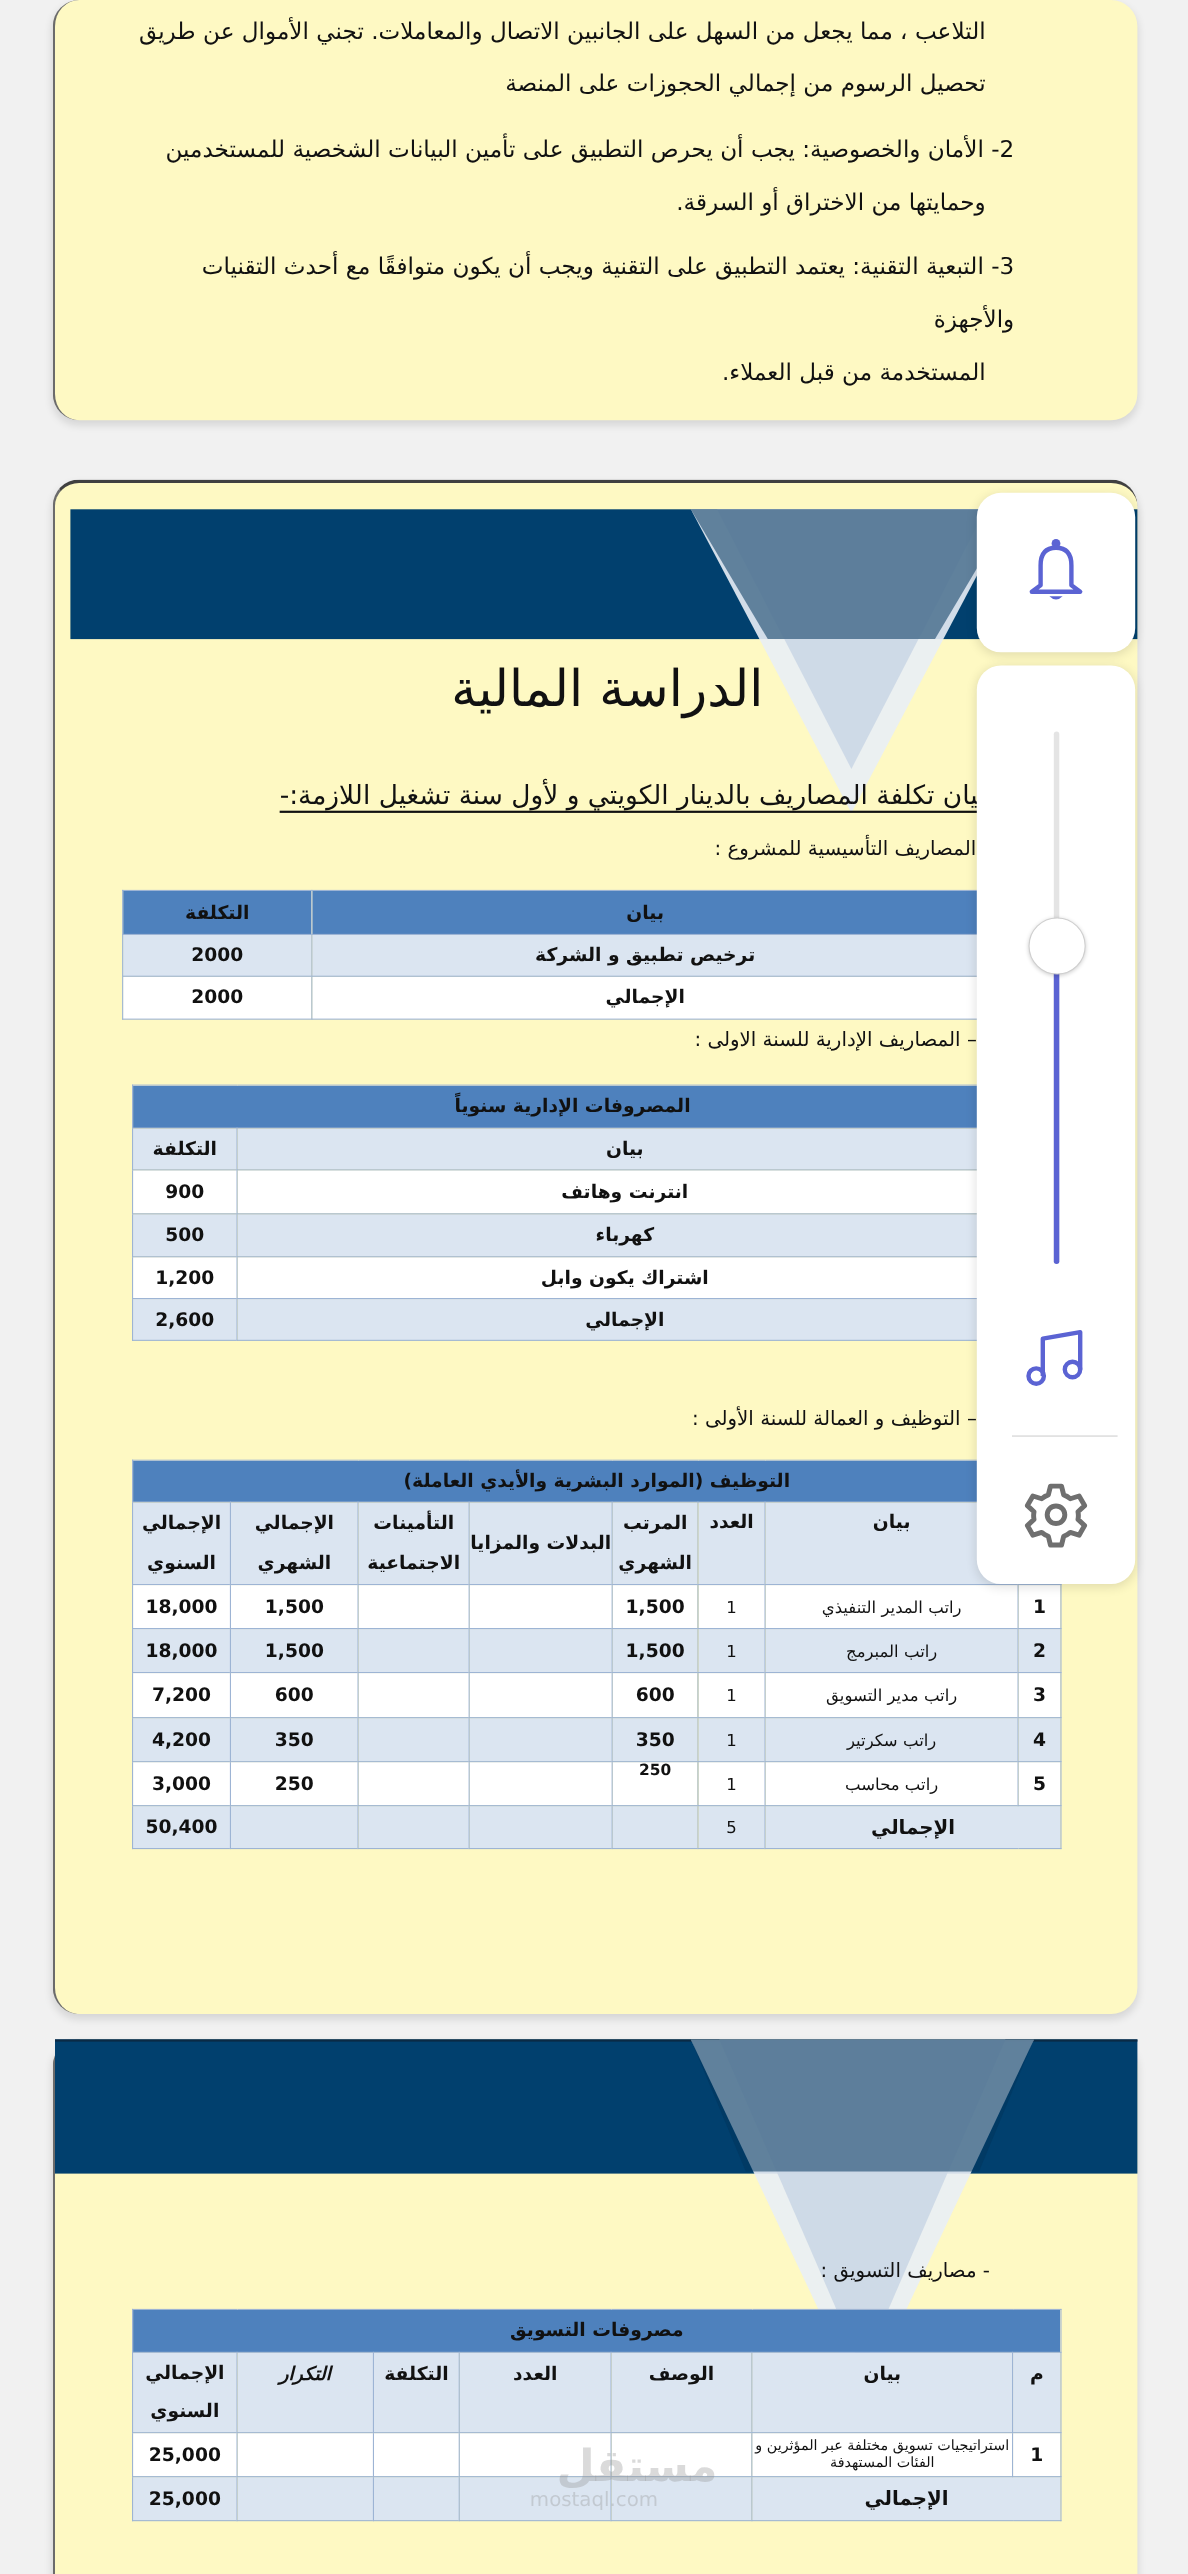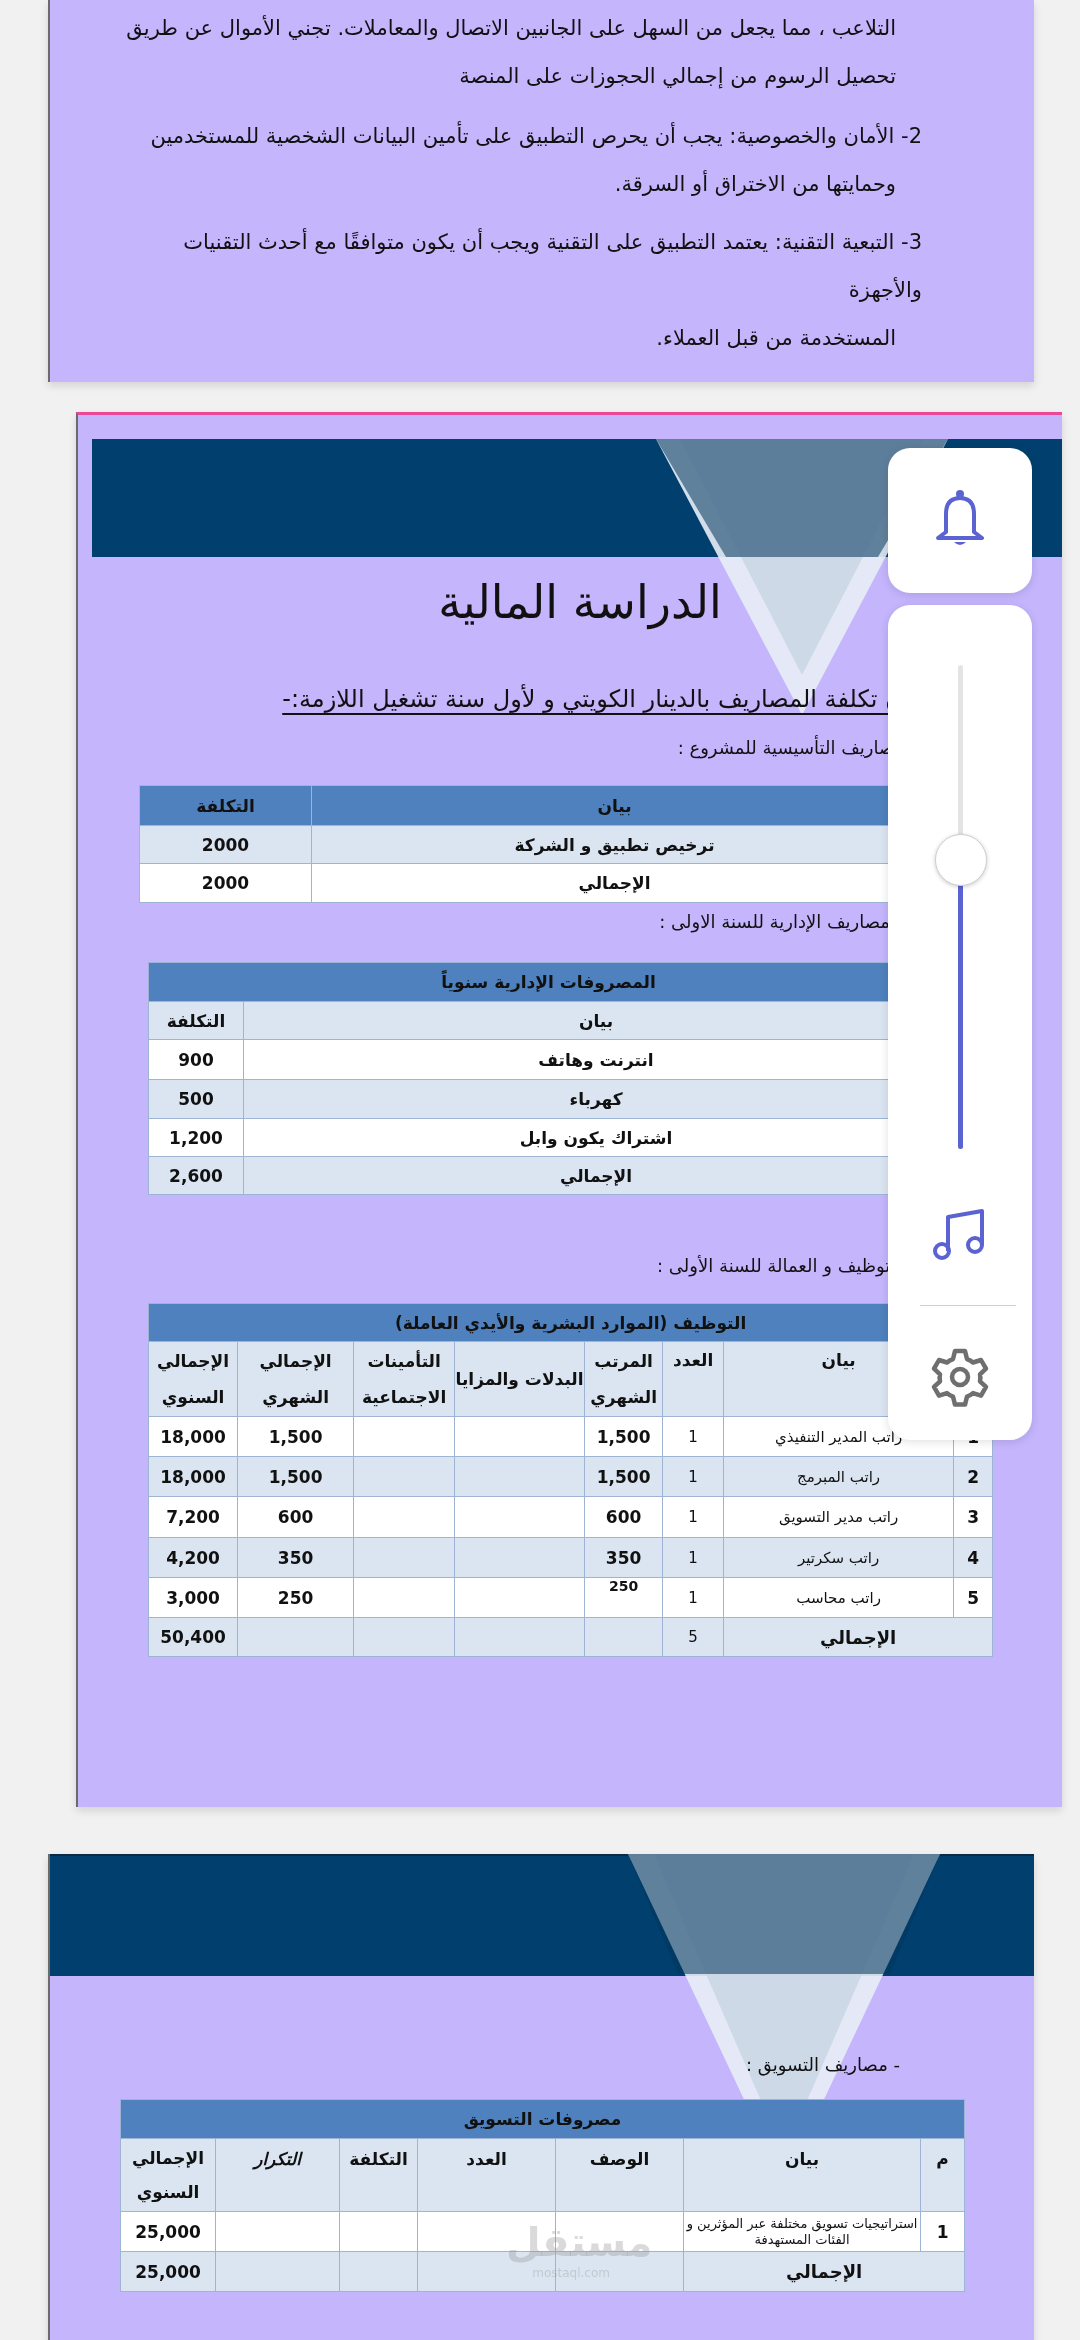--- a/index.html
+++ b/index.html
@@ -2,26 +2,27 @@
 <html><head>
 <meta charset="utf-8">
 <style>
   html, body { margin:0; padding:0; }
   body {
     width:1080px; height:2340px; overflow:hidden; position:relative;
     background:#f1f1f1;
     font-family:"DejaVu Sans", sans-serif; color:#111;
   }
   .page {
-    position:absolute; left:48px; width:984px; background:#c4b5fd;
+    position:absolute; left:48px; width:984px; background:#fef9c3;
     border-left:2px solid #6b6b6b;
     box-shadow:0 4px 8px rgba(0,0,0,0.12);
+    border-radius:24px;
   }
   #page1 { top:0; height:382px; }
-  #page2 { top:412px; height:1392px; border-top:3px solid #ec4899;margin-left:28px; }
+  #page2 { top:436px; height:1392px; border-top:3px solid #404040; }
   #page3 { top:1854px; height:520px; }
 
   .para {
     position:absolute; right:138px; width:780px; direction:rtl; text-align:right;
     font-family:"DejaVu Sans", sans-serif; font-size:21px; line-height:48px; color:#111;
   }
 
   .band { position:absolute; background:#01406e; overflow:hidden; }
   #page2 .band { left:14px; top:24px; width:970px; height:118px; }
   #page3 .band { left:0; top:0; width:984px; height:120px; border-top:2px solid #0b2a45; }
@@ -71,21 +72,21 @@
     position:absolute; left:47px; width:50px; height:50px; border-radius:50%;
     background:#fff; border:1px solid #cfcfcf; box-shadow:0 1px 4px rgba(0,0,0,0.2);
   }
   .divider { position:absolute; left:32px; top:700px; width:96px; height:1px; background:#cfcfcf; }
 
   .watermark {
     position:absolute; left:470px; top:2220px; width:140px; text-align:center;
     color:rgba(150,150,150,0.35); font-family:"DejaVu Sans", sans-serif;
   }
   .watermark .wm1 { font-size:40px; font-weight:bold; line-height:44px;margin-left:36px; }
-  .watermark .wm2 { font-size:12px; line-height:18px;text-align:right; }
+  .watermark .wm2 { font-size:18px; line-height:18px; }
 </style>
 </head>
 <body>
 
 <div class="page" id="page1">
   <div class="para" style="top:4px;">
     <div>التلاعب ، مما يجعل من السهل على الجانبين الاتصال والمعاملات. تجني الأموال عن طريق</div>
     <div>تحصيل الرسوم من إجمالي الحجوزات على المنصة</div>
   </div>
   <div class="para" style="top:112px; right:112px;">

